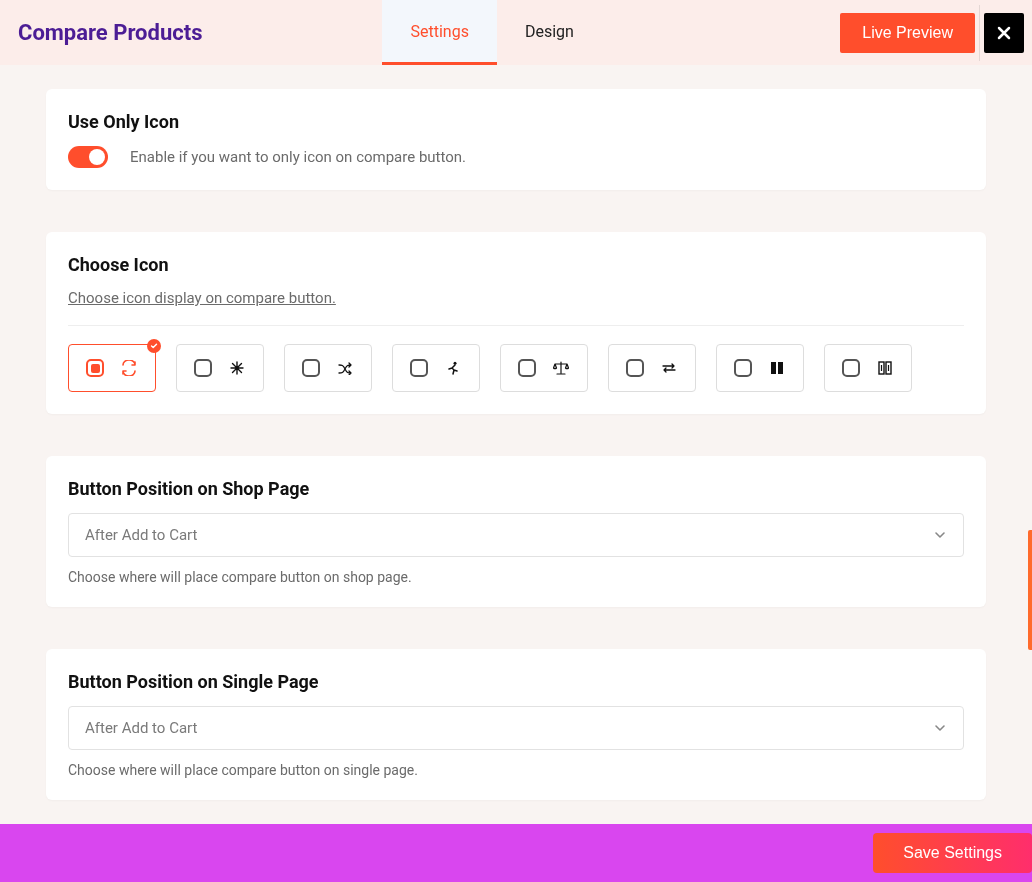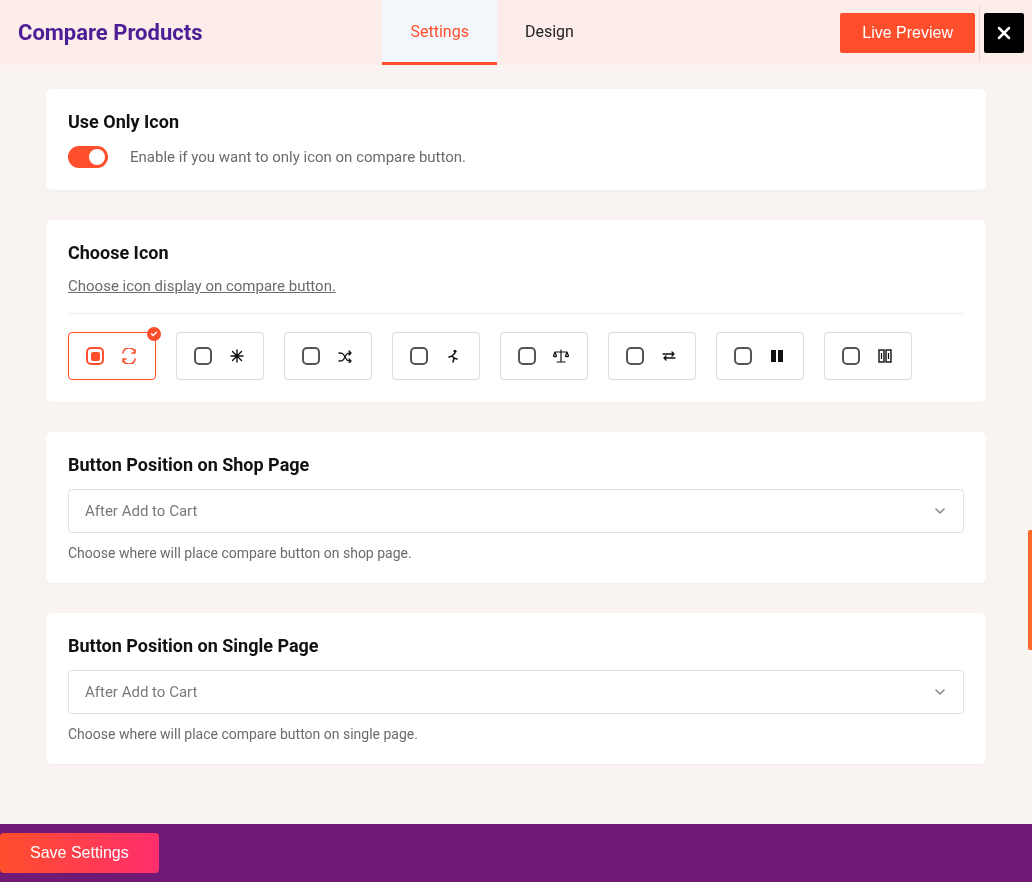--- a/index.html
+++ b/index.html
@@ -79,21 +79,21 @@
     display: flex;
     align-items: center;
     justify-content: center;
     cursor: pointer;
     border-radius: 2px;
   }
   .content {
     padding: 24px 46px 0 46px;
     display: flex;
     flex-direction: column;
-    gap: 30px;
+    gap: 42px;
   }
   .card {
     background: #fff;
     border-radius: 6px;
     padding: 22px 22px 22px 22px;
     box-shadow: 0 1px 2px rgba(0,0,0,0.03);
   }
   .card-title {
     font-size: 18px;
     font-weight: 700;
@@ -221,24 +221,24 @@
   .field-help {
     color: #6b6b6b;
     font-size: 14px;
   }
   .footer {
     position: absolute;
     bottom: 0;
     left: 0;
     right: 0;
     height: 58px;
-    background: #701a75;
-    display: flex;
-    align-items: center;
-    justify-content: flex-start;
+    background: #d946ef;
+    display: flex;
+    align-items: center;
+    justify-content: flex-end;
   }
   .save-btn {
     background: linear-gradient(90deg, #ff4e2c 0%, #ff2e6c 100%);
     color: #fff;
     font-size: 16px;
     padding: 11px 30px;
     border: none;
     border-radius: 4px;
     cursor: pointer;
   }

